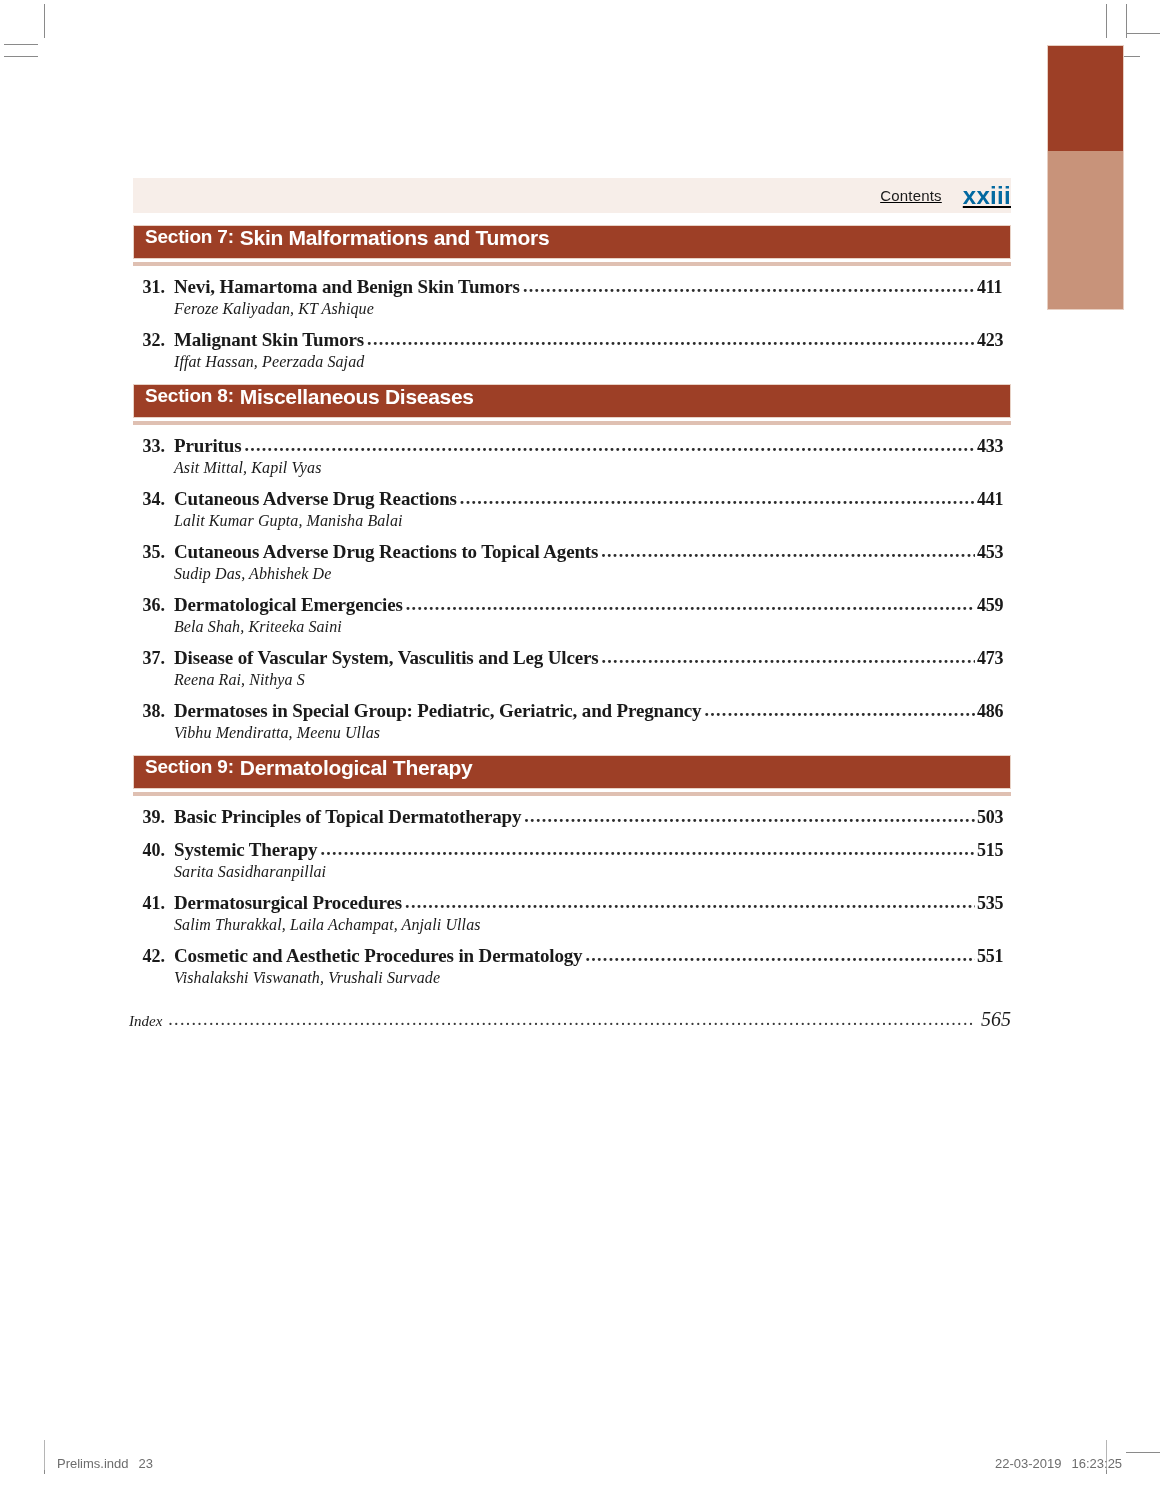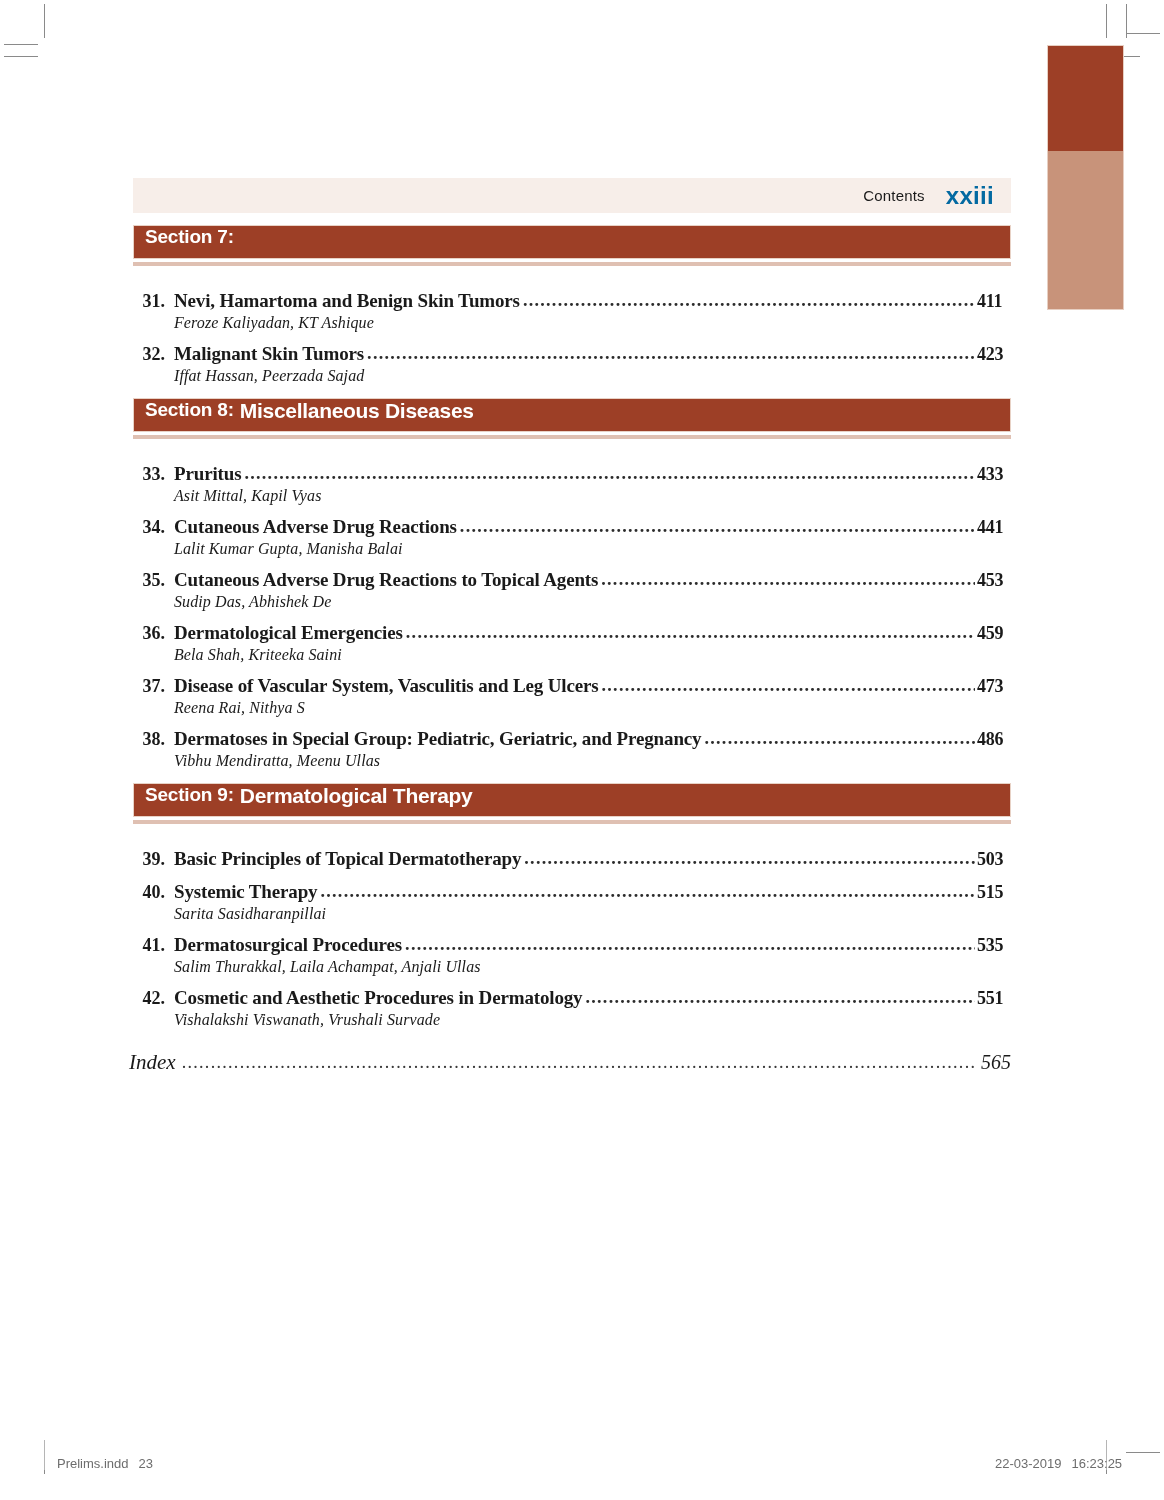--- a/index.html
+++ b/index.html
@@ -50,22 +50,23 @@
     width: 878px;
   }
 
   
   #running-head {
     background: #f7eee9;
     height: 35px;
     display: flex;
     align-items: center;
     justify-content: flex-end;
-    padding-right: 17px;
+    padding-right: 0;
     box-sizing: border-box;
+    text-decoration: underline;
   }
   #running-head .rh-label {
     font-family: "Liberation Sans", sans-serif;
     font-size: 15px;
     color: #1a1a1a;
     letter-spacing: 0.2px;
   }
   #running-head .rh-folio {
     font-family: "Liberation Sans", sans-serif;
     font-size: 24px;
@@ -103,21 +104,21 @@
     margin-left: 6px;
     letter-spacing: -0.3px;
   }
   .section-rule {
     height: 4px;
     background: #dfc0b2;
     margin-top: 3px;
   }
 
   
-  .entries { margin-top: 24px; }
+  .entries { margin-top: 10px; }
 
   .entry { margin-bottom: 11px; }
   .entry:last-child { margin-bottom: 0; }
 
   .entry-line {
     display: flex;
     align-items: baseline;
     font-size: 19px;
     font-weight: bold;
     color: #1a1a1a;
@@ -163,21 +164,21 @@
   
   #index-row {
     margin-top: 21px;
     display: flex;
     align-items: baseline;
     font-style: italic;
     color: #1a1a1a;
     margin-left: -4px;
   }
   #index-row .index-label {
-    font-size: 21px;
+    font-size: 15px;
     white-space: nowrap;
     text-align: right;
   }
   #index-row .index-dots {
     flex: 1 1 auto;
     overflow: hidden;
     white-space: nowrap;
     font-size: 18px;
     font-style: normal;
     letter-spacing: 1.3px;
@@ -236,20 +237,21 @@
 
   <div id="running-head" style="background: rgb(247, 238, 233);">
     <span class="rh-label">Contents</span>
     <span class="rh-folio">xxiii</span>
   </div>
 
   <div id="sections-container">
       <div class="section-block first">
         <div class="section-bar" style="background: rgb(157, 63, 38);">
           <span class="sec-num">Section 7:</span>
+          <span class="sec-title">Skin Malformations and Tumors</span>
         </div>
         <div class="section-rule" style="background: rgb(223, 192, 178);"></div>
         <div class="entries">
           <div class="entry">
             <div class="entry-line">
               <span class="entry-num">31.</span>
               <span class="entry-title">Nevi, Hamartoma and Benign Skin Tumors</span>
               <span class="entry-dots">......................................................................................................................................................................................................................</span>
               <span class="entry-page">411</span>
             </div>

